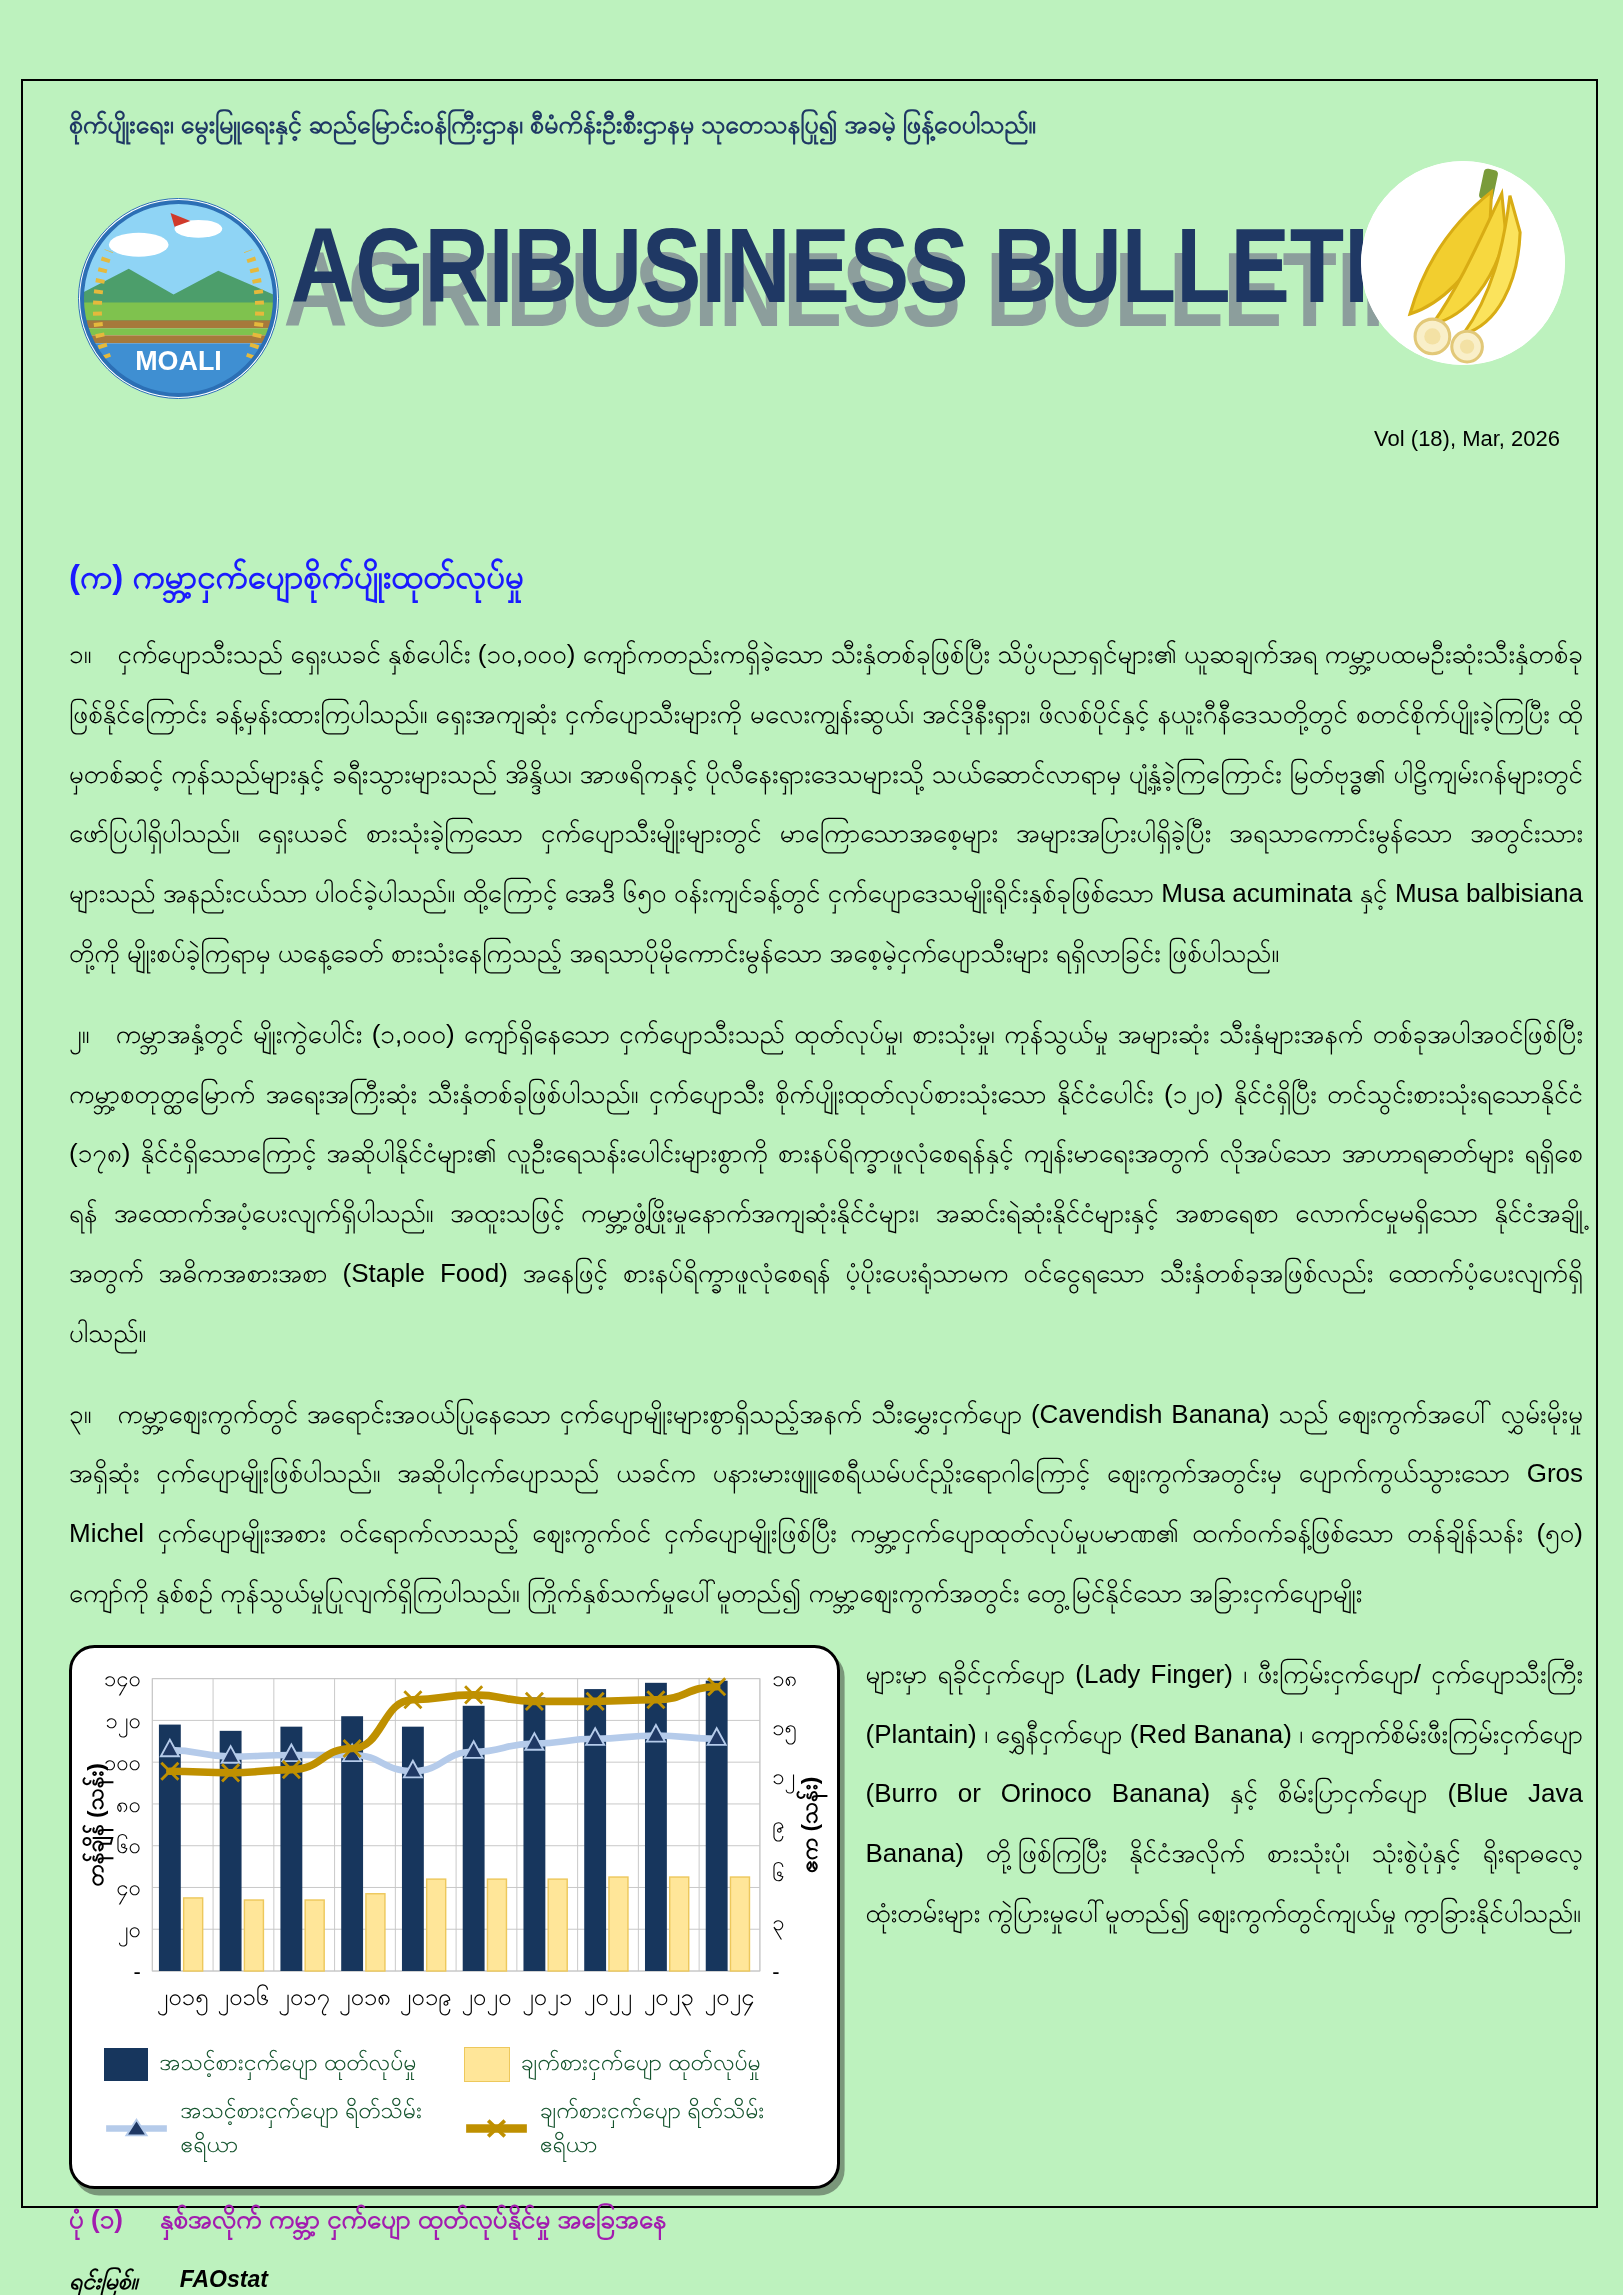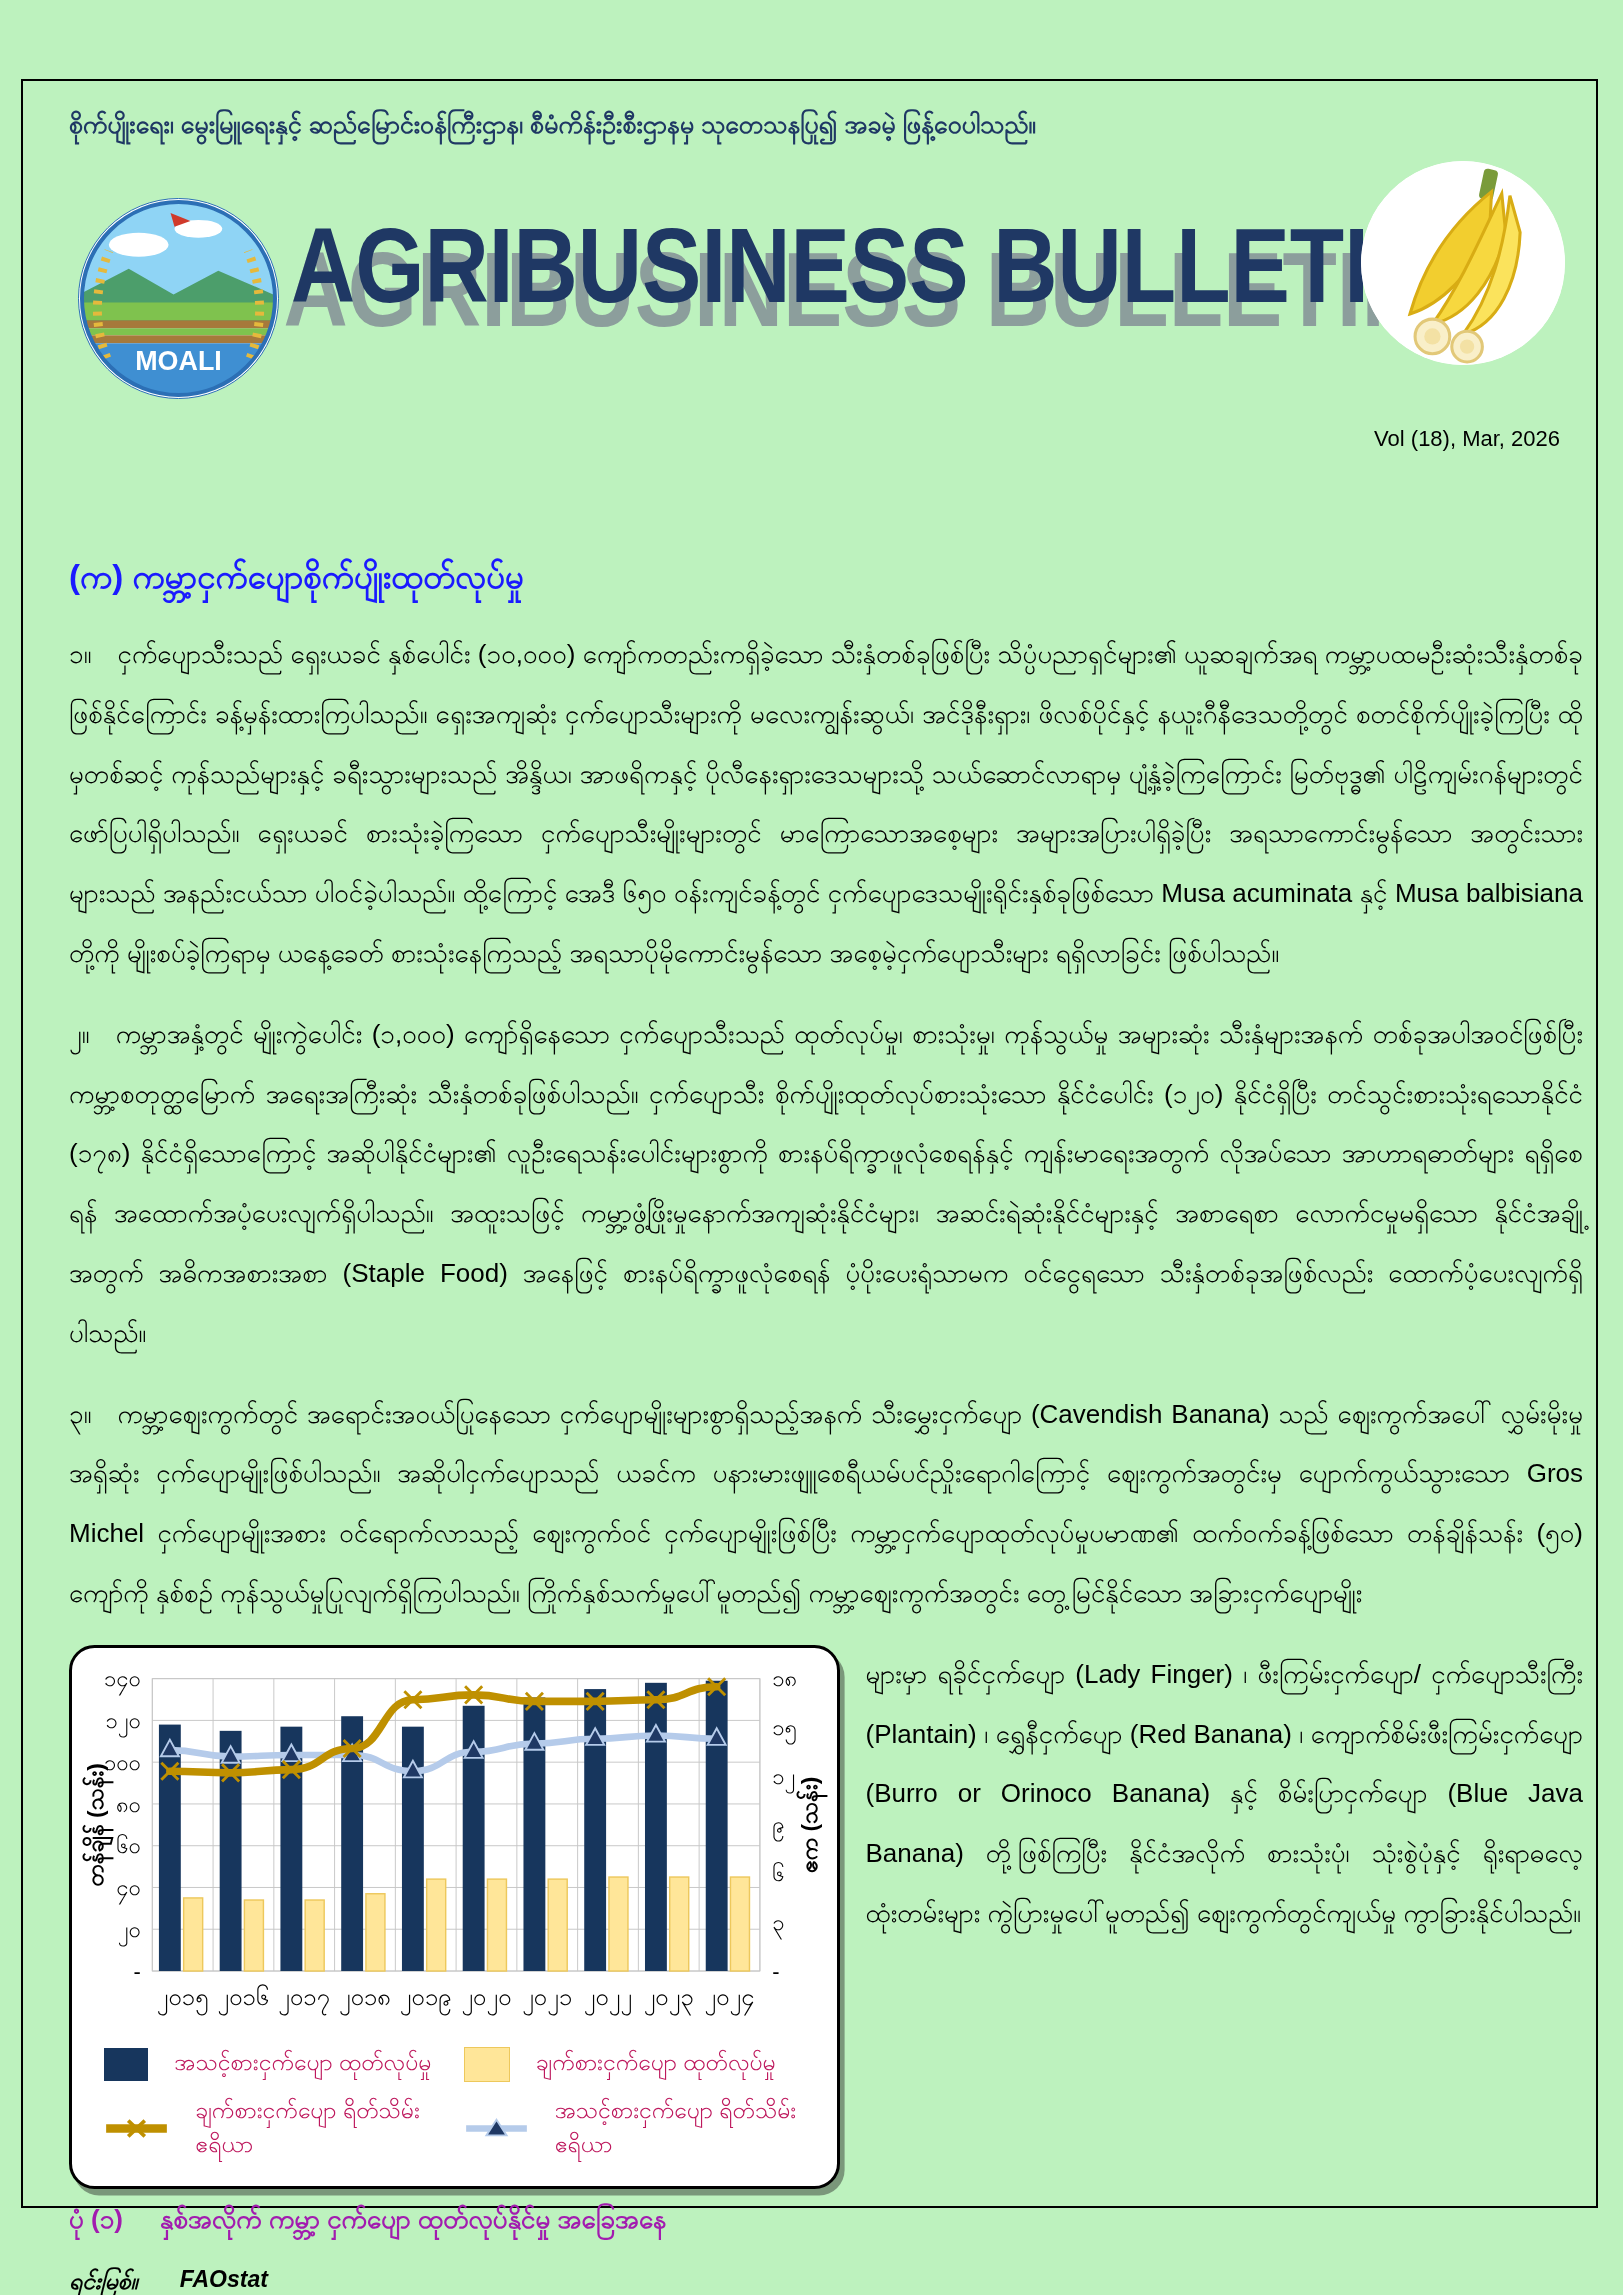--- a/index.html
+++ b/index.html
@@ -24,21 +24,21 @@
   .section-heading{color:#1A1AFF;font-weight:bold;font-size:33px;margin:35px 0 9.3px 0;}
   .para{font-size:26px;color:#000;text-align:justify;line-height:2.3;margin:21px 0;}
   .columns{display:flex;gap:25.5px;margin-top:11.6px;align-items:flex-start;}
   .left-col{width:771px;flex:0 0 auto;}
   .right-col{flex:1 1 auto;}
   
   .figure-box{background:#fff;border:3.2px solid #000;border-radius:25.5px;padding:14px 9.3px 11.6px 9.3px;
               box-shadow:4.6px 6.5px 0 rgba(40,40,40,0.45);}
   #chart-svg{display:block;width:100%;height:auto;font-family:"Liberation Sans","DejaVu Sans",sans-serif;}
   .legend{display:grid;grid-template-columns:1fr 1fr;gap:13px 4.6px;padding:4.6px 9.3px 11.6px 23px;}
-  .legend-item{display:flex;align-items:center;gap:26px;font-size:23px;color:#be185d;}
+  .legend-item{display:flex;align-items:center;gap:11px;font-size:23px;color:#14532d;}
   .caption-row{display:flex;gap:37px;font-size:26px;font-weight:bold;color:#a21caf;margin-top:13px;}
   .source-row{display:flex;gap:42px;font-size:23px;font-weight:bold;font-style:italic;color:#000;margin-top:25.5px;}
 </style>
 </head>
 <body>
 
 <div class="page">
   <div class="frame">
 
     <div class="dist-line">စိုက်ပျိုးရေး၊ မွေးမြူရေးနှင့် ဆည်မြောင်းဝန်ကြီးဌာန၊ စီမံကိန်းဦးစီးဌာနမှ သုတေသနပြု၍ အခမဲ့ ဖြန့်ဝေပါသည်။</div>
@@ -197,34 +197,34 @@
               <span style="display: inline-block; width: 44px; height: 33px; background: rgb(23, 54, 93); flex: 0 0 auto;"></span>
               <span>အသင့်စားငှက်ပျော ထုတ်လုပ်မှု</span>
             </div>
             <div class="legend-item">
               <span style="display: inline-block; width: 44px; height: 33px; background: rgb(255, 230, 153); border: 1.9px solid rgb(237, 200, 92); flex: 0 0 auto;"></span>
               <span>ချက်စားငှက်ပျော ထုတ်လုပ်မှု</span>
             </div>
             <div class="legend-item">
               <span style="display: inline-flex; align-items: center; flex: 0 0 auto;">
                   <svg width="65" height="23" viewBox="0 0 140 50" style="flex:0 0 auto">
+        <line x1="4" y1="25" x2="136" y2="25" stroke="#B5CBEA" stroke-width="14"></line>
+                    <path d="M70,6 L92,40 L48,40 Z" fill="#1F3864" stroke="#B5CBEA" stroke-width="4"></path>
+                  </svg>
+                </span>
+              <span>အသင့်စားငှက်ပျော ရိတ်သိမ်းဧရိယာ</span>
+            </div>
+            <div class="legend-item">
+              <span style="display: inline-flex; align-items: center; flex: 0 0 auto;">
+                  <svg width="65" height="23" viewBox="0 0 140 50" style="flex:0 0 auto">
         <line x1="4" y1="25" x2="136" y2="25" stroke="#BF9000" stroke-width="18"></line>
                     <path d="M52,8 L88,42 M52,42 L88,8" stroke="#BF9000" stroke-width="8" fill="none"></path>
                   </svg>
                 </span>
               <span>ချက်စားငှက်ပျော ရိတ်သိမ်းဧရိယာ</span>
-            </div>
-            <div class="legend-item">
-              <span style="display: inline-flex; align-items: center; flex: 0 0 auto;">
-                  <svg width="65" height="23" viewBox="0 0 140 50" style="flex:0 0 auto">
-        <line x1="4" y1="25" x2="136" y2="25" stroke="#B5CBEA" stroke-width="14"></line>
-                    <path d="M70,6 L92,40 L48,40 Z" fill="#1F3864" stroke="#B5CBEA" stroke-width="4"></path>
-                  </svg>
-                </span>
-              <span>အသင့်စားငှက်ပျော ရိတ်သိမ်းဧရိယာ</span>
             </div>
           </div>
         </div>
         <div class="caption-row">
           <span>ပုံ (၁)</span>
           <span>နှစ်အလိုက် ကမ္ဘာ့ ငှက်ပျော ထုတ်လုပ်နိုင်မှု အခြေအနေ</span>
         </div>
         <div class="source-row">
           <span>ရင်းမြစ်။</span>
           <span>FAOstat</span>

